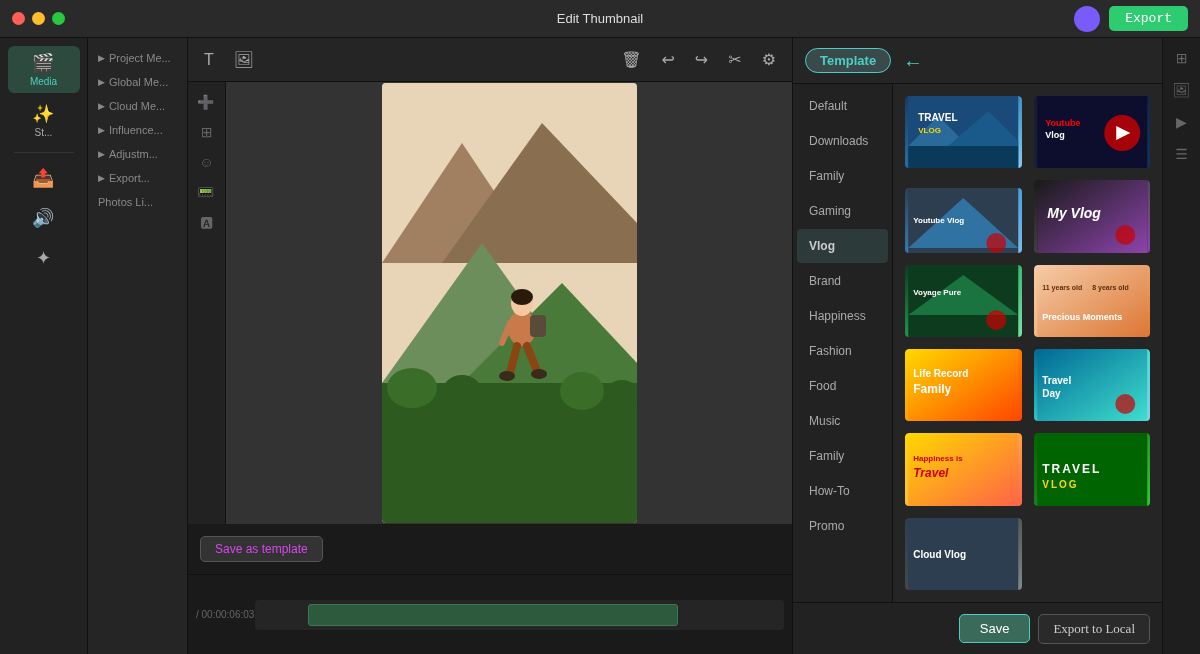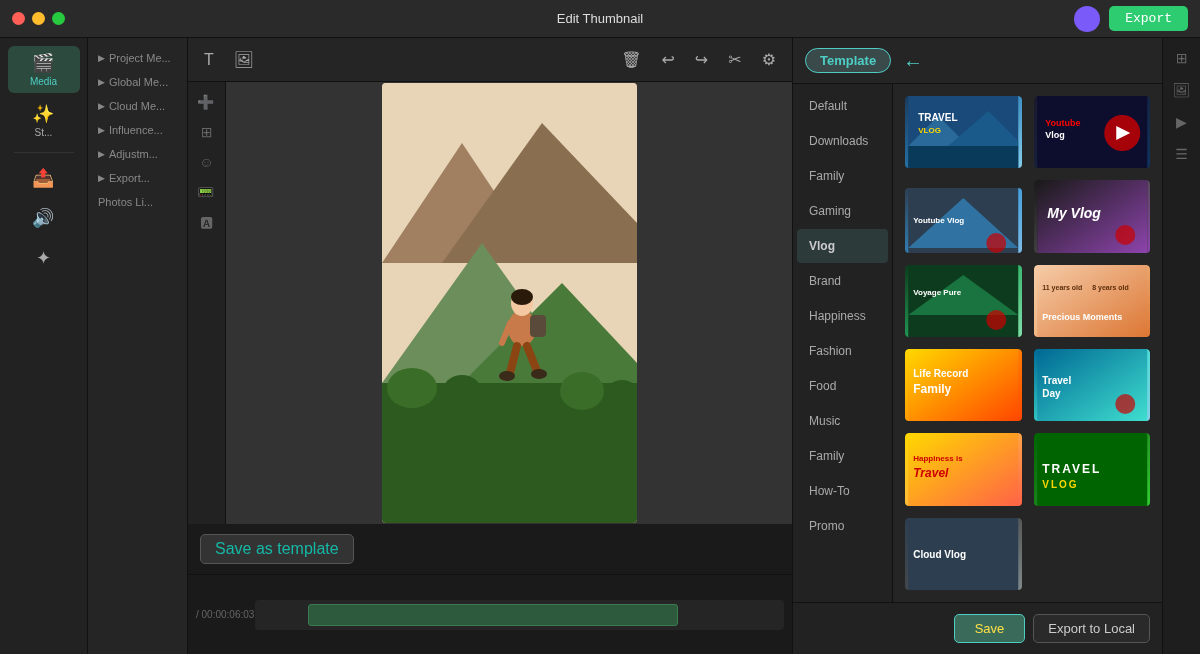--- a/index.html
+++ b/index.html
@@ -172,25 +172,25 @@
     }
     .canvas-bottom {
       height: 50px;
       background: #1a1a1a;
       display: flex;
       align-items: center;
       padding: 0 12px;
     }
     .save-as-template-btn {
       background: #333;
-      color: #14b8a6;
+      color: #d946ef;
       border: 1px solid #555;
       border-radius: 5px;
       padding: 5px 14px;
-      font-size: 16px;
+      font-size: 12px;
       cursor: pointer;
     }
 
     
     .right-panel {
       width: 370px;
       background: #252525;
       border-left: 1px solid #111;
       display: flex;
       flex-direction: column;
@@ -307,34 +307,35 @@
       align-items: center;
       justify-content: flex-end;
       gap: 8px;
       padding: 0 12px;
       background: #222;
       position: relative;
     }
     .save-btn {
       background: #3a6a5a;
       border: 1px solid #4ecdc4;
-      color: #fde047;
+      color: #ffffff;
       border-radius: 5px;
       padding: 6px 20px;
       font-size: 13px;
       cursor: pointer;
     }
     .export-local-btn {
       background: #2a2a2a;
       border: 1px solid #555;
       color: #ccc;
       border-radius: 5px;
       padding: 6px 14px;
       font-size: 13px;
       cursor: pointer;
+      font-family: Liberation Serif, serif;
     }
 
     
     .far-right {
       width: 38px;
       background: #1e1e1e;
       border-left: 1px solid #111;
       display: flex;
       flex-direction: column;
       align-items: center;

